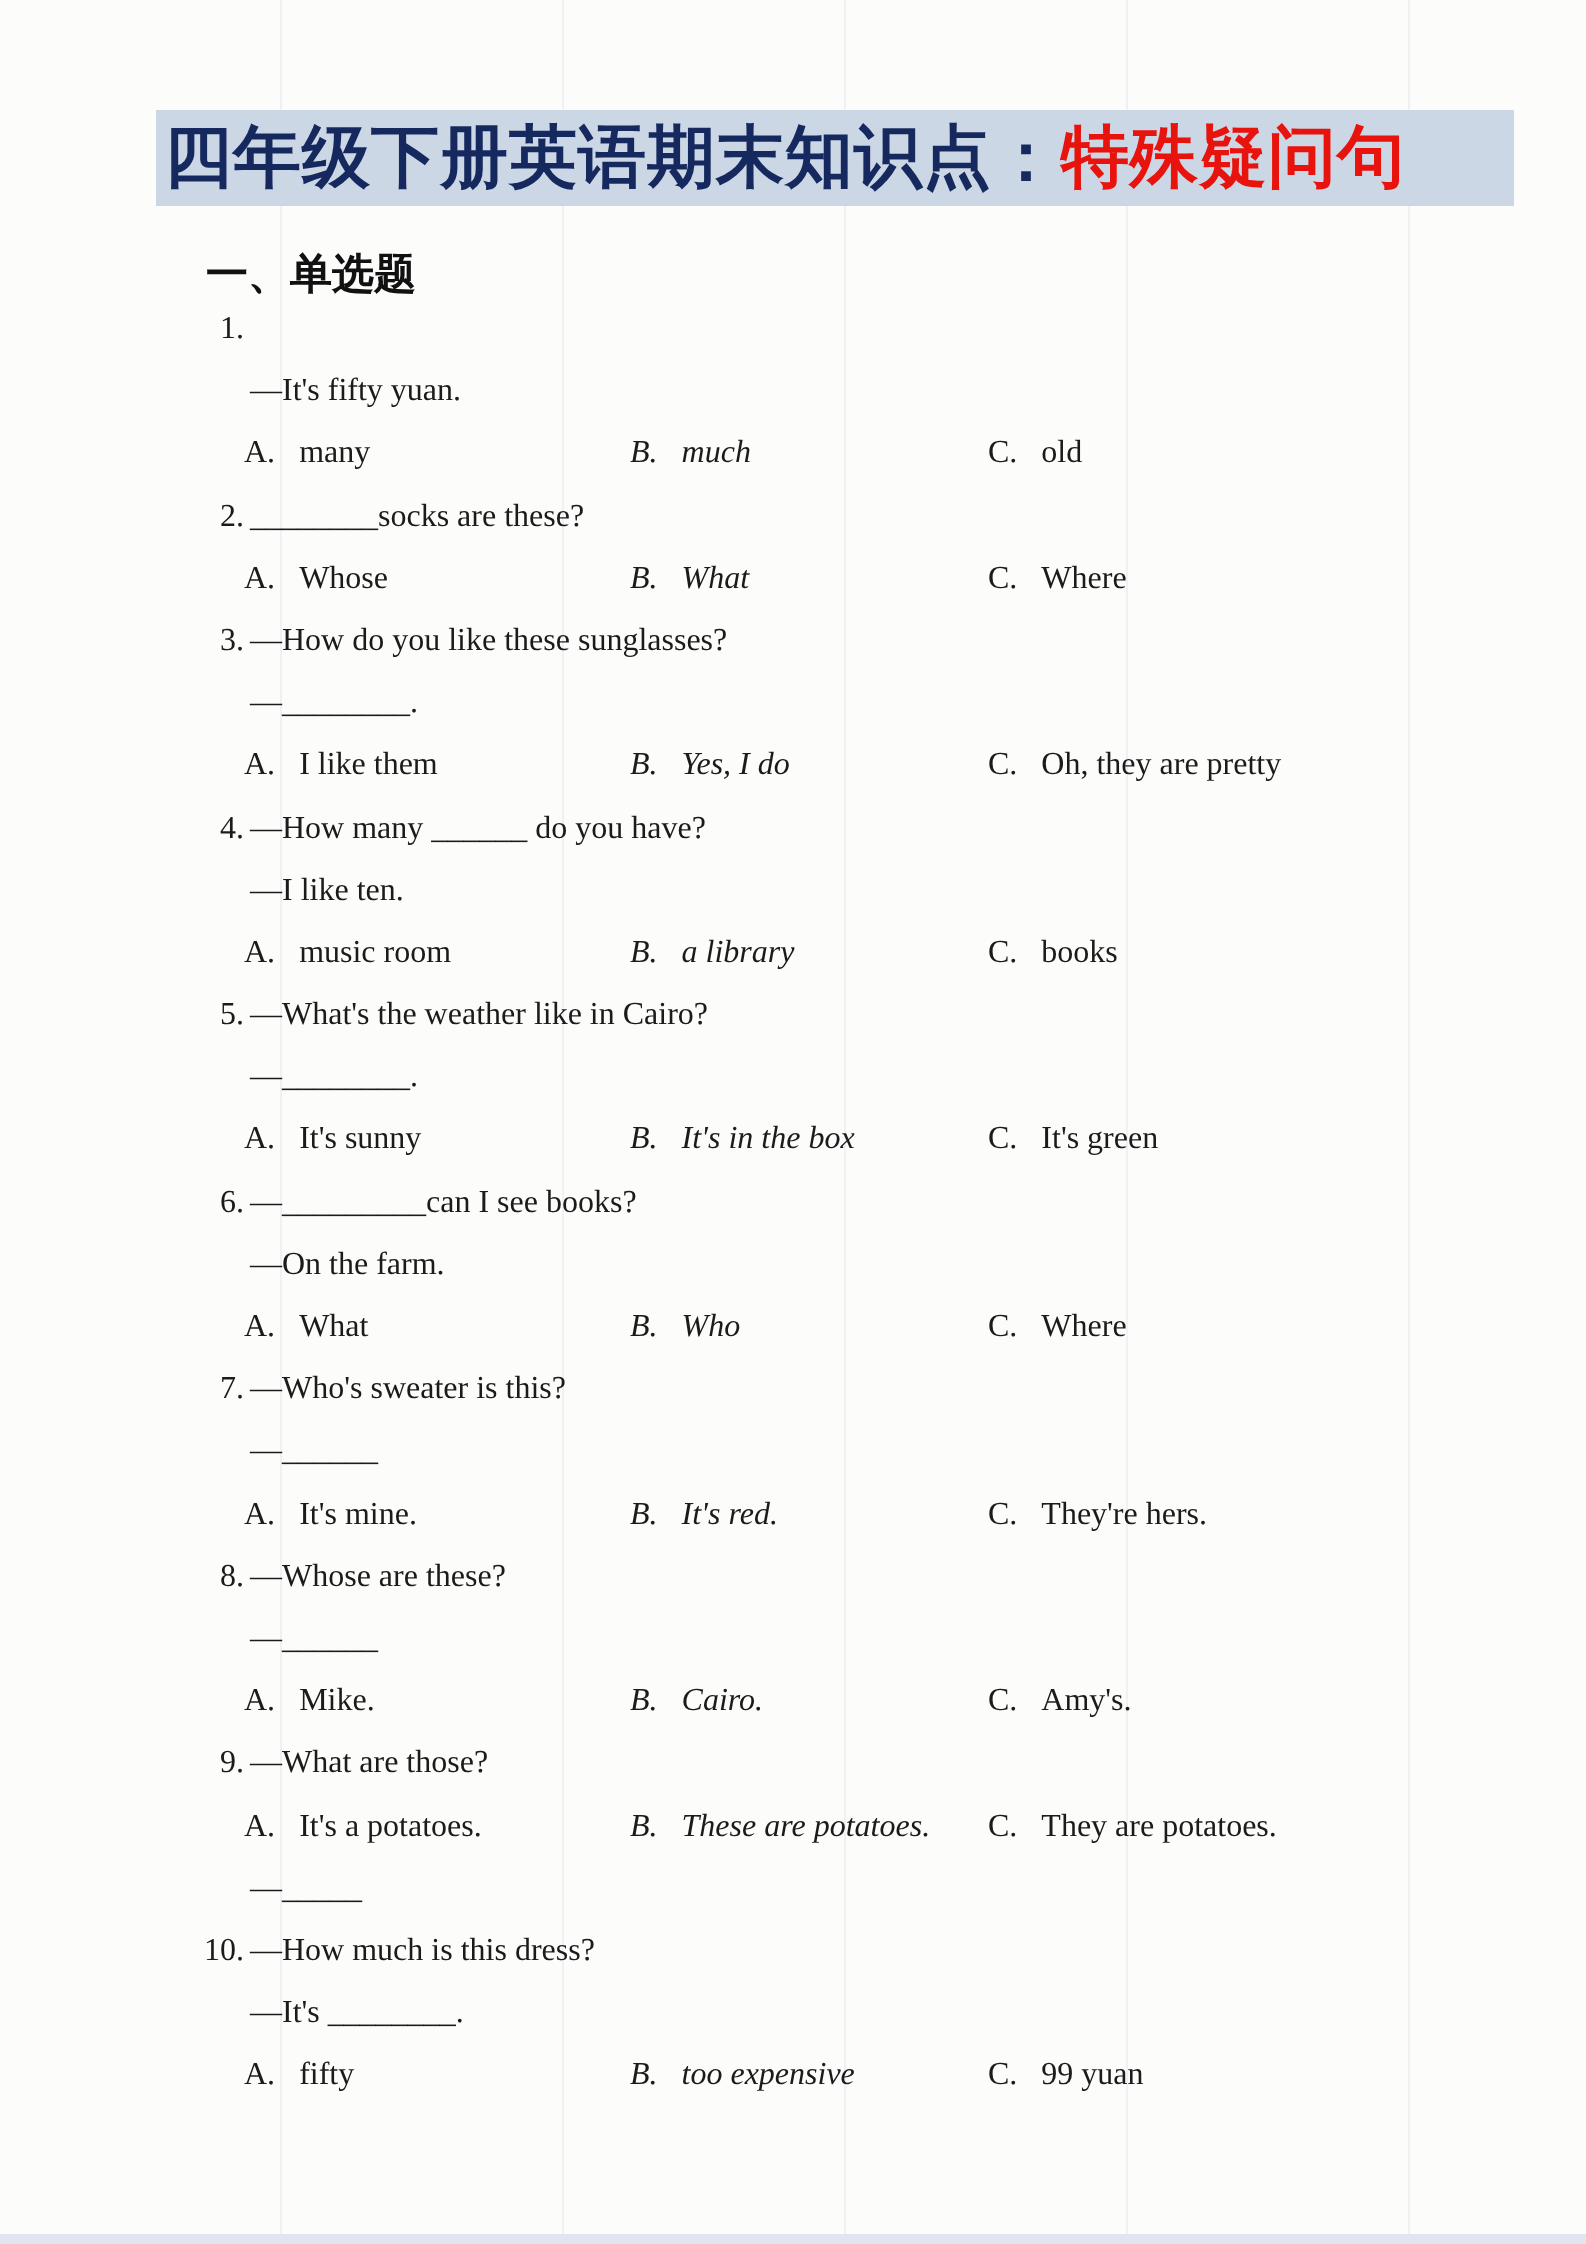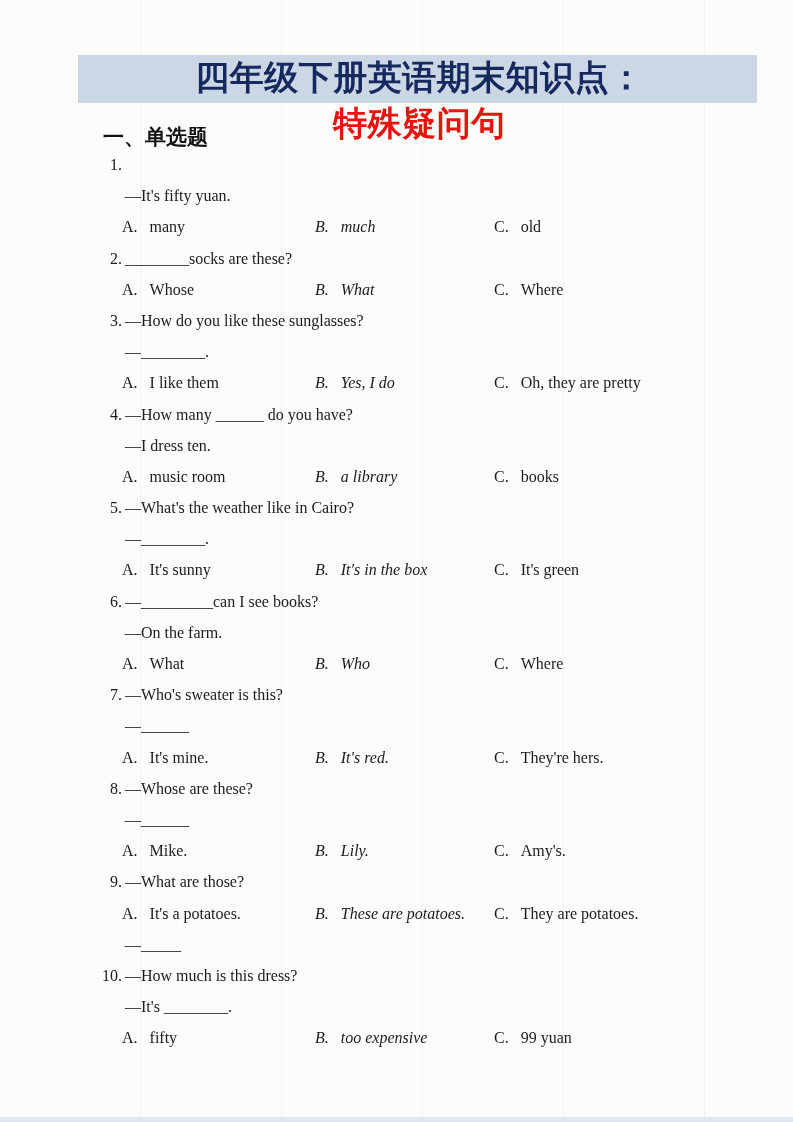--- a/index.html
+++ b/index.html
@@ -29,21 +29,20 @@
     background: var(--title-bg, #ccd7e6);
     display: flex;
     align-items: center;
     padding-left: 4px;
     box-sizing: border-box;
     white-space: nowrap;
     font-family: "Liberation Sans", "DejaVu Sans", sans-serif;
     font-weight: 900;
     font-size: 34px;
     letter-spacing: 0.5px;
-    flex-direction: column;
   }
   .title-prefix { color: var(--title-prefix, #16295e); }
   .title-highlight { color: var(--title-highlight-text, #e8130d); font-family: Liberation Serif, serif; }
   .section-heading {
     position: absolute;
     left: 103px;
     top: 123px;
     font-family: "Liberation Sans", "DejaVu Sans", sans-serif;
     font-weight: bold;
     font-size: 21px;
@@ -144,21 +143,21 @@
           <span class="opt opt-2"><span class="opt-letter">C.</span><span class="opt-text">Oh, they are pretty</span></span>
         </div>
   </div>
 
   <div class="question">
     <div class="q-line">
       <span class="q-num">4.</span>
       <span class="q-text">—How many ______ do you have?</span>
     </div>
     <div class="q-line">
-          <span class="q-text">—I dress ten.</span>
+          <span class="q-text">—I like ten.</span>
         </div>
         <div class="q-line q-options">
           <span class="opt opt-0"><span class="opt-letter">A.</span><span class="opt-text">music room</span></span>
           <span class="opt opt-1"><span class="opt-letter">B.</span><span class="opt-text">a library</span></span>
           <span class="opt opt-2"><span class="opt-letter">C.</span><span class="opt-text">books</span></span>
         </div>
   </div>
 
   <div class="question">
     <div class="q-line">
@@ -208,21 +207,21 @@
   <div class="question">
     <div class="q-line">
       <span class="q-num">8.</span>
       <span class="q-text">—Whose are these?</span>
     </div>
     <div class="q-line">
           <span class="q-text">—______</span>
         </div>
         <div class="q-line q-options">
           <span class="opt opt-0"><span class="opt-letter">A.</span><span class="opt-text">Mike.</span></span>
-          <span class="opt opt-1"><span class="opt-letter">B.</span><span class="opt-text">Lily.</span></span>
+          <span class="opt opt-1"><span class="opt-letter">B.</span><span class="opt-text">Cairo.</span></span>
           <span class="opt opt-2"><span class="opt-letter">C.</span><span class="opt-text">Amy's.</span></span>
         </div>
   </div>
 
   <div class="question">
     <div class="q-line">
       <span class="q-num">9.</span>
       <span class="q-text">—What are those?</span>
     </div>
     <div class="q-line q-options">

